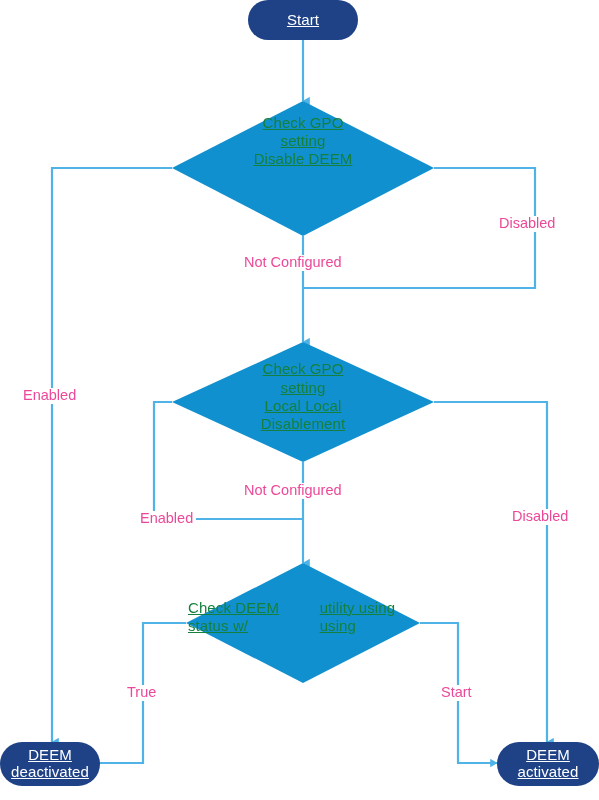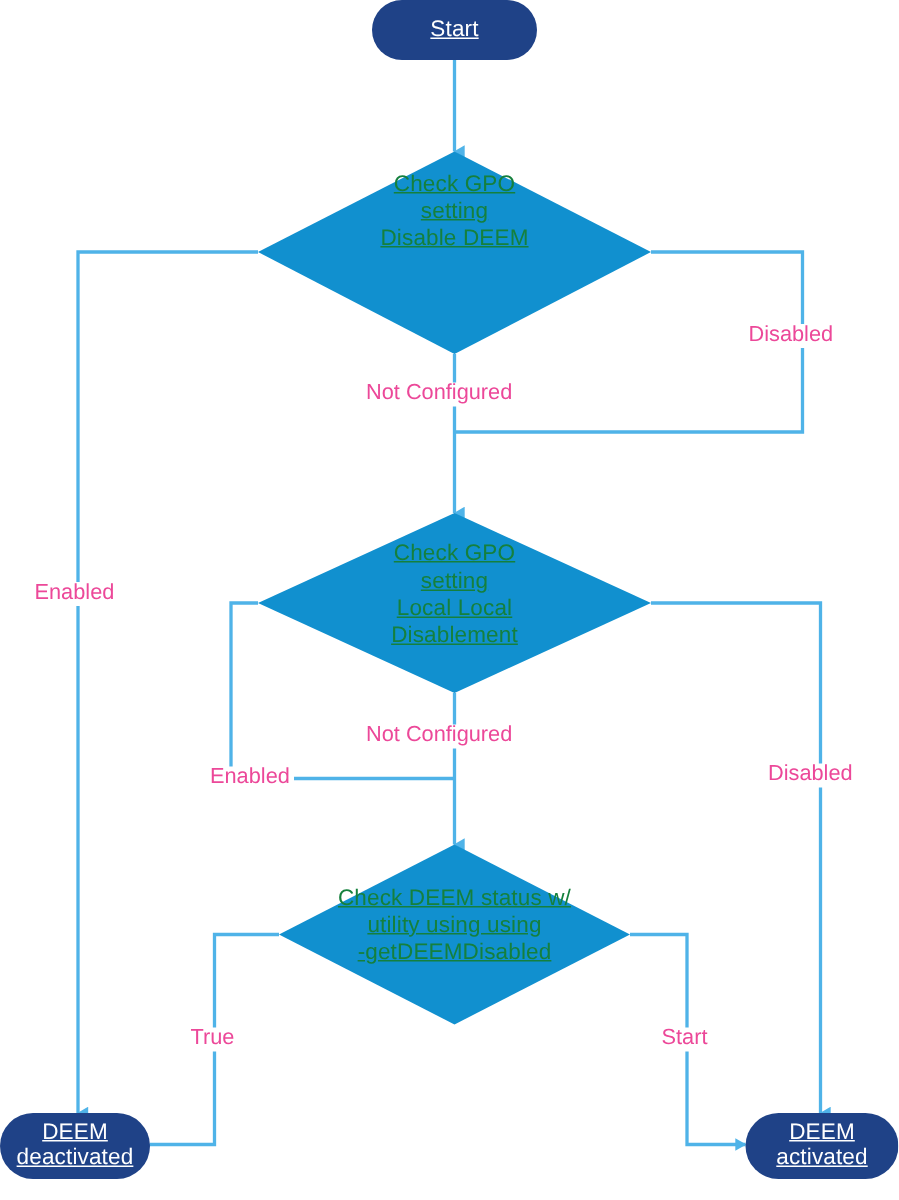--- a/index.html
+++ b/index.html
@@ -117,24 +117,23 @@
     <span>Disable DEEM</span>
   </div>
 
   <div class="node-text decision-label" style="left:203px; top:358px; width:200px; height:78px; flex-direction:column;">
     <span>Check GPO</span>
     <span>setting</span>
     <span>Local Local</span>
     <span>Disablement</span>
   </div>
 
-  <div class="node-text decision-label" style="left:188px; top:588px; width:230px; height:58px; flex-direction:column;">
+  <div class="node-text decision-label" style="left:188px; top:588px; width:230px; height:58px; flex-direction:row;">
     <span>Check DEEM status w/</span>
     <span>utility using using</span>
-    <span>-getDEEMDisabled</span>
   </div>
 
   <div class="node-text terminal-label" style="left:0px; top:742px; width:100px; height:44px; flex-direction:column;">
     <span>DEEM</span>
     <span>deactivated</span>
   </div>
 
   <div class="node-text terminal-label" style="left:497px; top:742px; width:102px; height:44px; flex-direction:column;">
     <span>DEEM</span>
     <span>activated</span>

